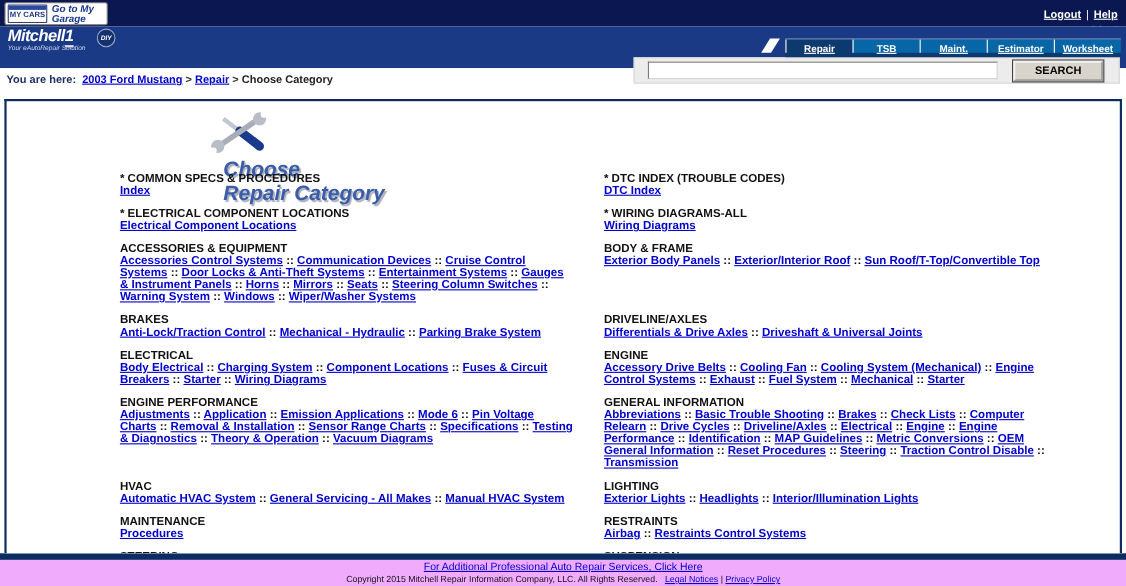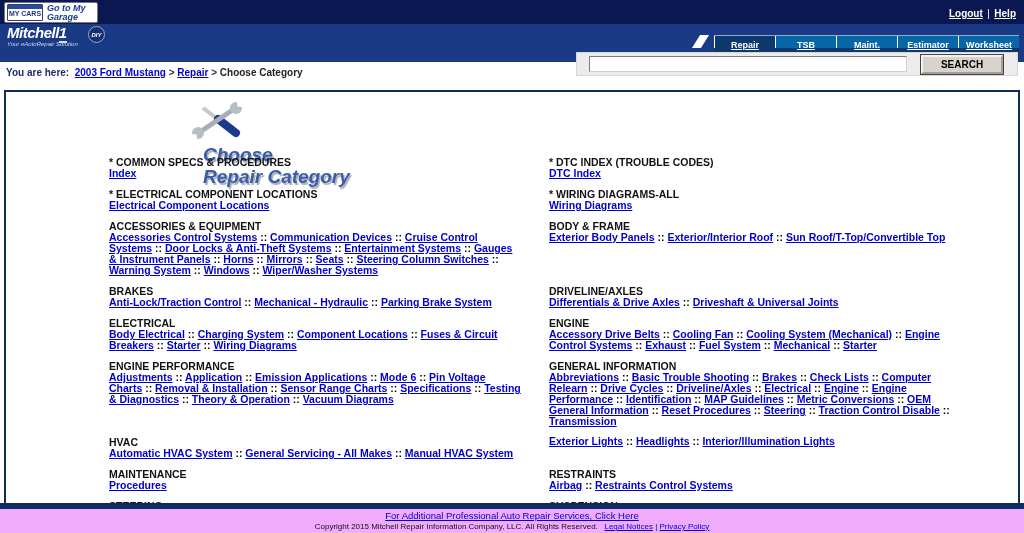--- a/index.html
+++ b/index.html
@@ -265,20 +265,21 @@
   </div>
 </div>
       <div>
   <div class="section">
     <div class="section-title">HVAC</div>
     <div class="section-links"><a href="#">Automatic HVAC System</a><span class="sep"> :: </span><a href="#">General Servicing - All Makes</a><span class="sep"> :: </span><a href="#">Manual HVAC System</a></div>
   </div>
 </div>
       <div>
   <div class="section">
+    <div class="section-title">LIGHTING</div>
     <div class="section-links"><a href="#">Exterior Lights</a><span class="sep"> :: </span><a href="#">Headlights</a><span class="sep"> :: </span><a href="#">Interior/Illumination Lights</a></div>
   </div>
 </div>
       <div>
   <div class="section">
     <div class="section-title">MAINTENANCE</div>
     <div class="section-links"><a href="#">Procedures</a></div>
   </div>
 </div>
       <div>

